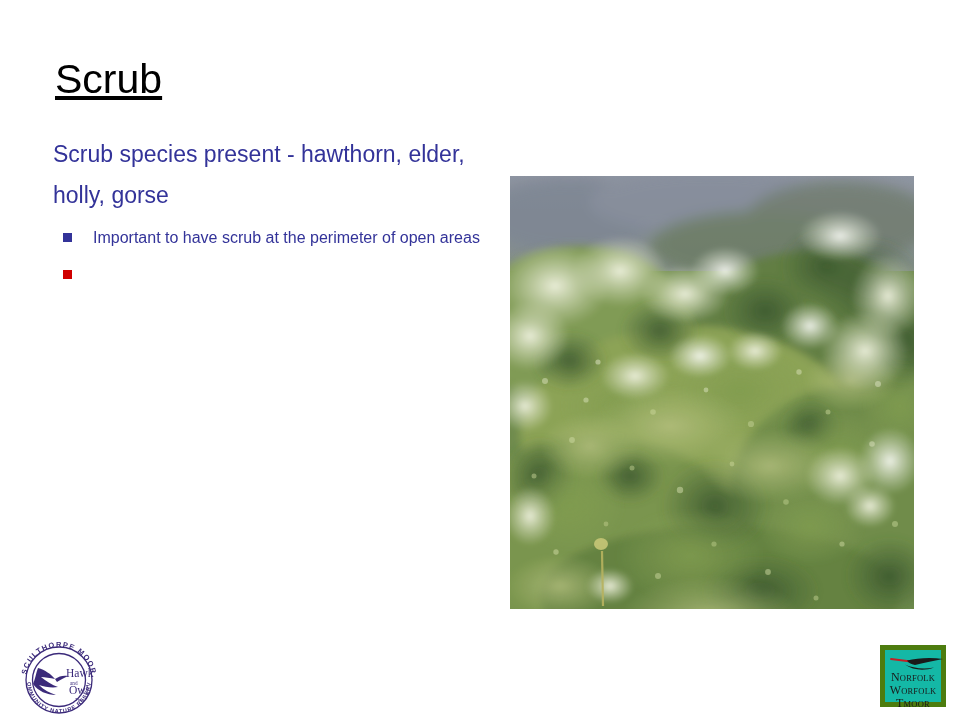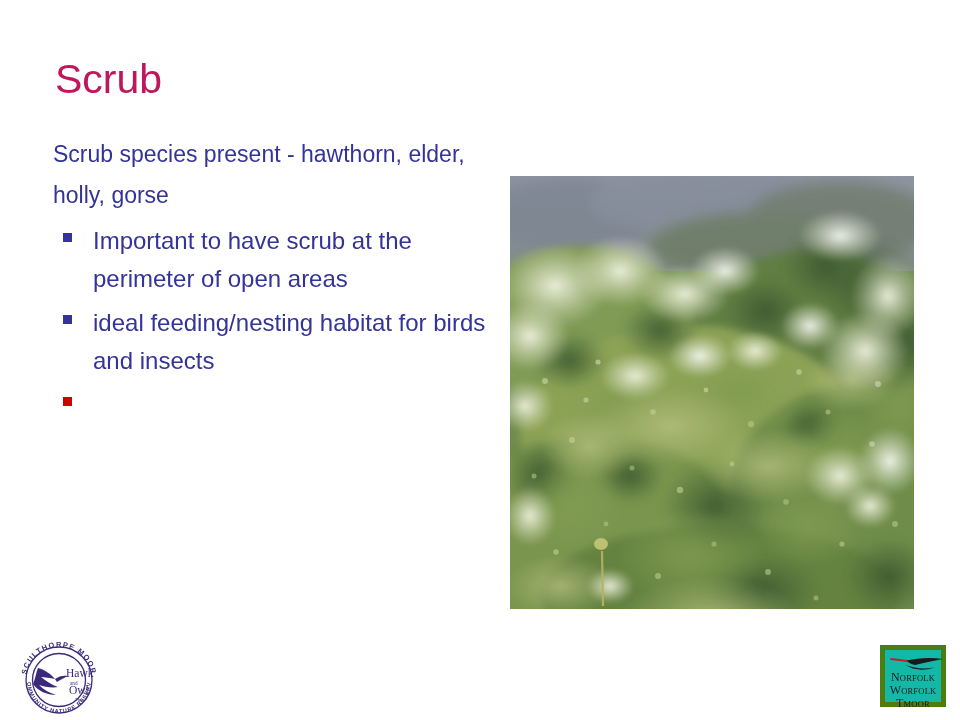--- a/index.html
+++ b/index.html
@@ -19,24 +19,25 @@
   }
 
   
   #slide-title {
     position: absolute;
     left: 55px;
     top: 55px;
     width: 600px;
     font-size: 41px;
     line-height: 48px;
-    color: #be185d;
+    color: #000000;
     font-weight: normal;
     letter-spacing: 0px;
     white-space: nowrap;
+    text-decoration: underline;
   }
 
   
   #body-block {
     position: absolute;
     left: 53px;
     top: 134px;
     width: 440px;
   }
   .lvl1 {
@@ -49,22 +50,22 @@
   }
   ul.bullets {
     list-style: none;
     margin: 6px 0 0 0;
     padding: 0;
   }
   ul.bullets > li {
     position: relative;
     padding-left: 40px;
     margin-bottom: 6px;
-    font-size: 24px;
-    line-height: 38px;
+    font-size: 16px;
+    line-height: 31px;
     color: #333399;
   }
   ul.bullets > li .sq {
     position: absolute;
     left: 10px;
     top: 11px;
     width: 9px;
     height: 9px;
     background: #333399;
   }
@@ -140,21 +141,20 @@
   <div id="body-block">
     <p class="lvl1">Scrub species present - hawthorn, elder, holly, gorse</p>
 
     <ul class="bullets">
       <li>
         <span class="sq"></span>
         <span>Important to have scrub at the perimeter of open areas</span>
       </li>
       <li>
         <span class="sq"></span>
-        <span>ideal feeding/nesting habitat for birds and insects</span>
       </li>
       <li class="red">
         <span class="sq"></span>
       </li>
     </ul>
   </div>
 
   <div id="photo">
     <svg width="404" height="433" viewBox="0 0 404 433" preserveAspectRatio="none">
       <defs>

